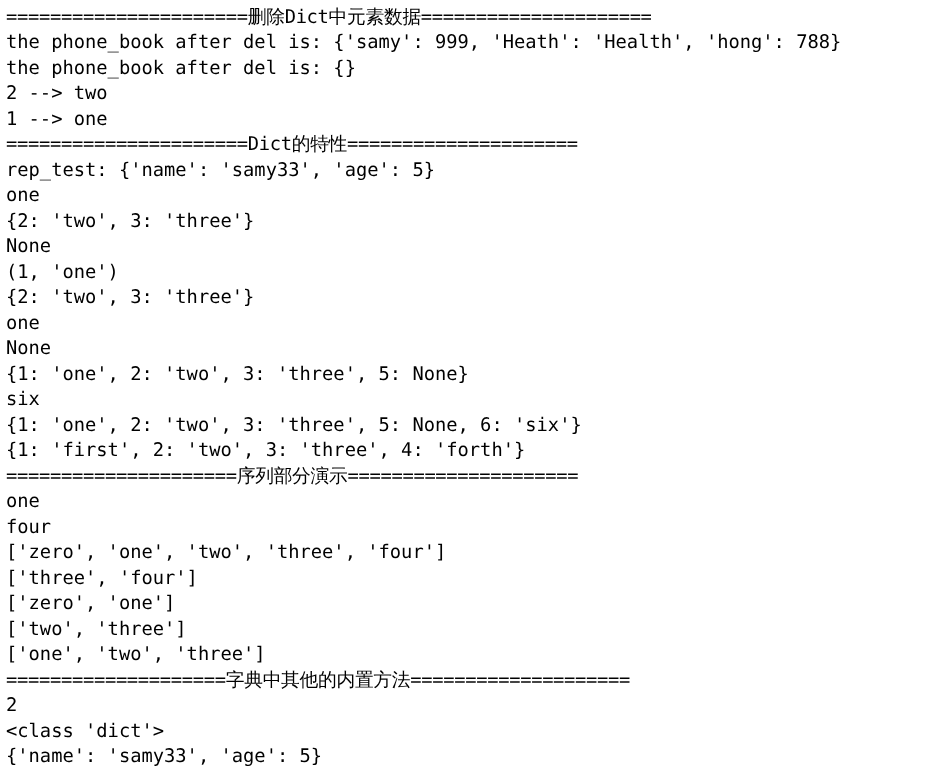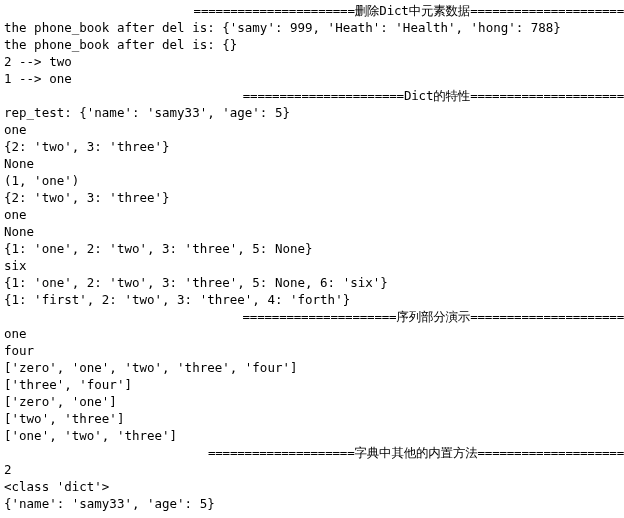--- a/index.html
+++ b/index.html
@@ -23,19 +23,18 @@
     white-space: pre;
     letter-spacing: 0px;
   }
   .line {
     white-space: pre;
     min-height: 17px;
     font-family: "DejaVu Sans Mono", "Liberation Mono", monospace;
   }
   .sep {
     letter-spacing: -0.2px;
-    text-align: right;
   }
 </style>
 </head>
 <body>
 
 <div id="console-output"><div class="line sep">======================删除Dict中元素数据=====================</div><div class="line">the phone_book after del is: {'samy': 999, 'Heath': 'Health', 'hong': 788}</div><div class="line">the phone_book after del is: {}</div><div class="line">2 --&gt; two</div><div class="line">1 --&gt; one</div><div class="line sep">======================Dict的特性=====================</div><div class="line">rep_test: {'name': 'samy33', 'age': 5}</div><div class="line">one</div><div class="line">{2: 'two', 3: 'three'}</div><div class="line">None</div><div class="line">(1, 'one')</div><div class="line">{2: 'two', 3: 'three'}</div><div class="line">one</div><div class="line">None</div><div class="line">{1: 'one', 2: 'two', 3: 'three', 5: None}</div><div class="line">six</div><div class="line">{1: 'one', 2: 'two', 3: 'three', 5: None, 6: 'six'}</div><div class="line">{1: 'first', 2: 'two', 3: 'three', 4: 'forth'}</div><div class="line sep">=====================序列部分演示=====================</div><div class="line">one</div><div class="line">four</div><div class="line">['zero', 'one', 'two', 'three', 'four']</div><div class="line">['three', 'four']</div><div class="line">['zero', 'one']</div><div class="line">['two', 'three']</div><div class="line">['one', 'two', 'three']</div><div class="line sep">====================字典中其他的内置方法====================</div><div class="line">2</div><div class="line">&lt;class 'dict'&gt;</div><div class="line">{'name': 'samy33', 'age': 5}</div></div>
 
 </body></html>

